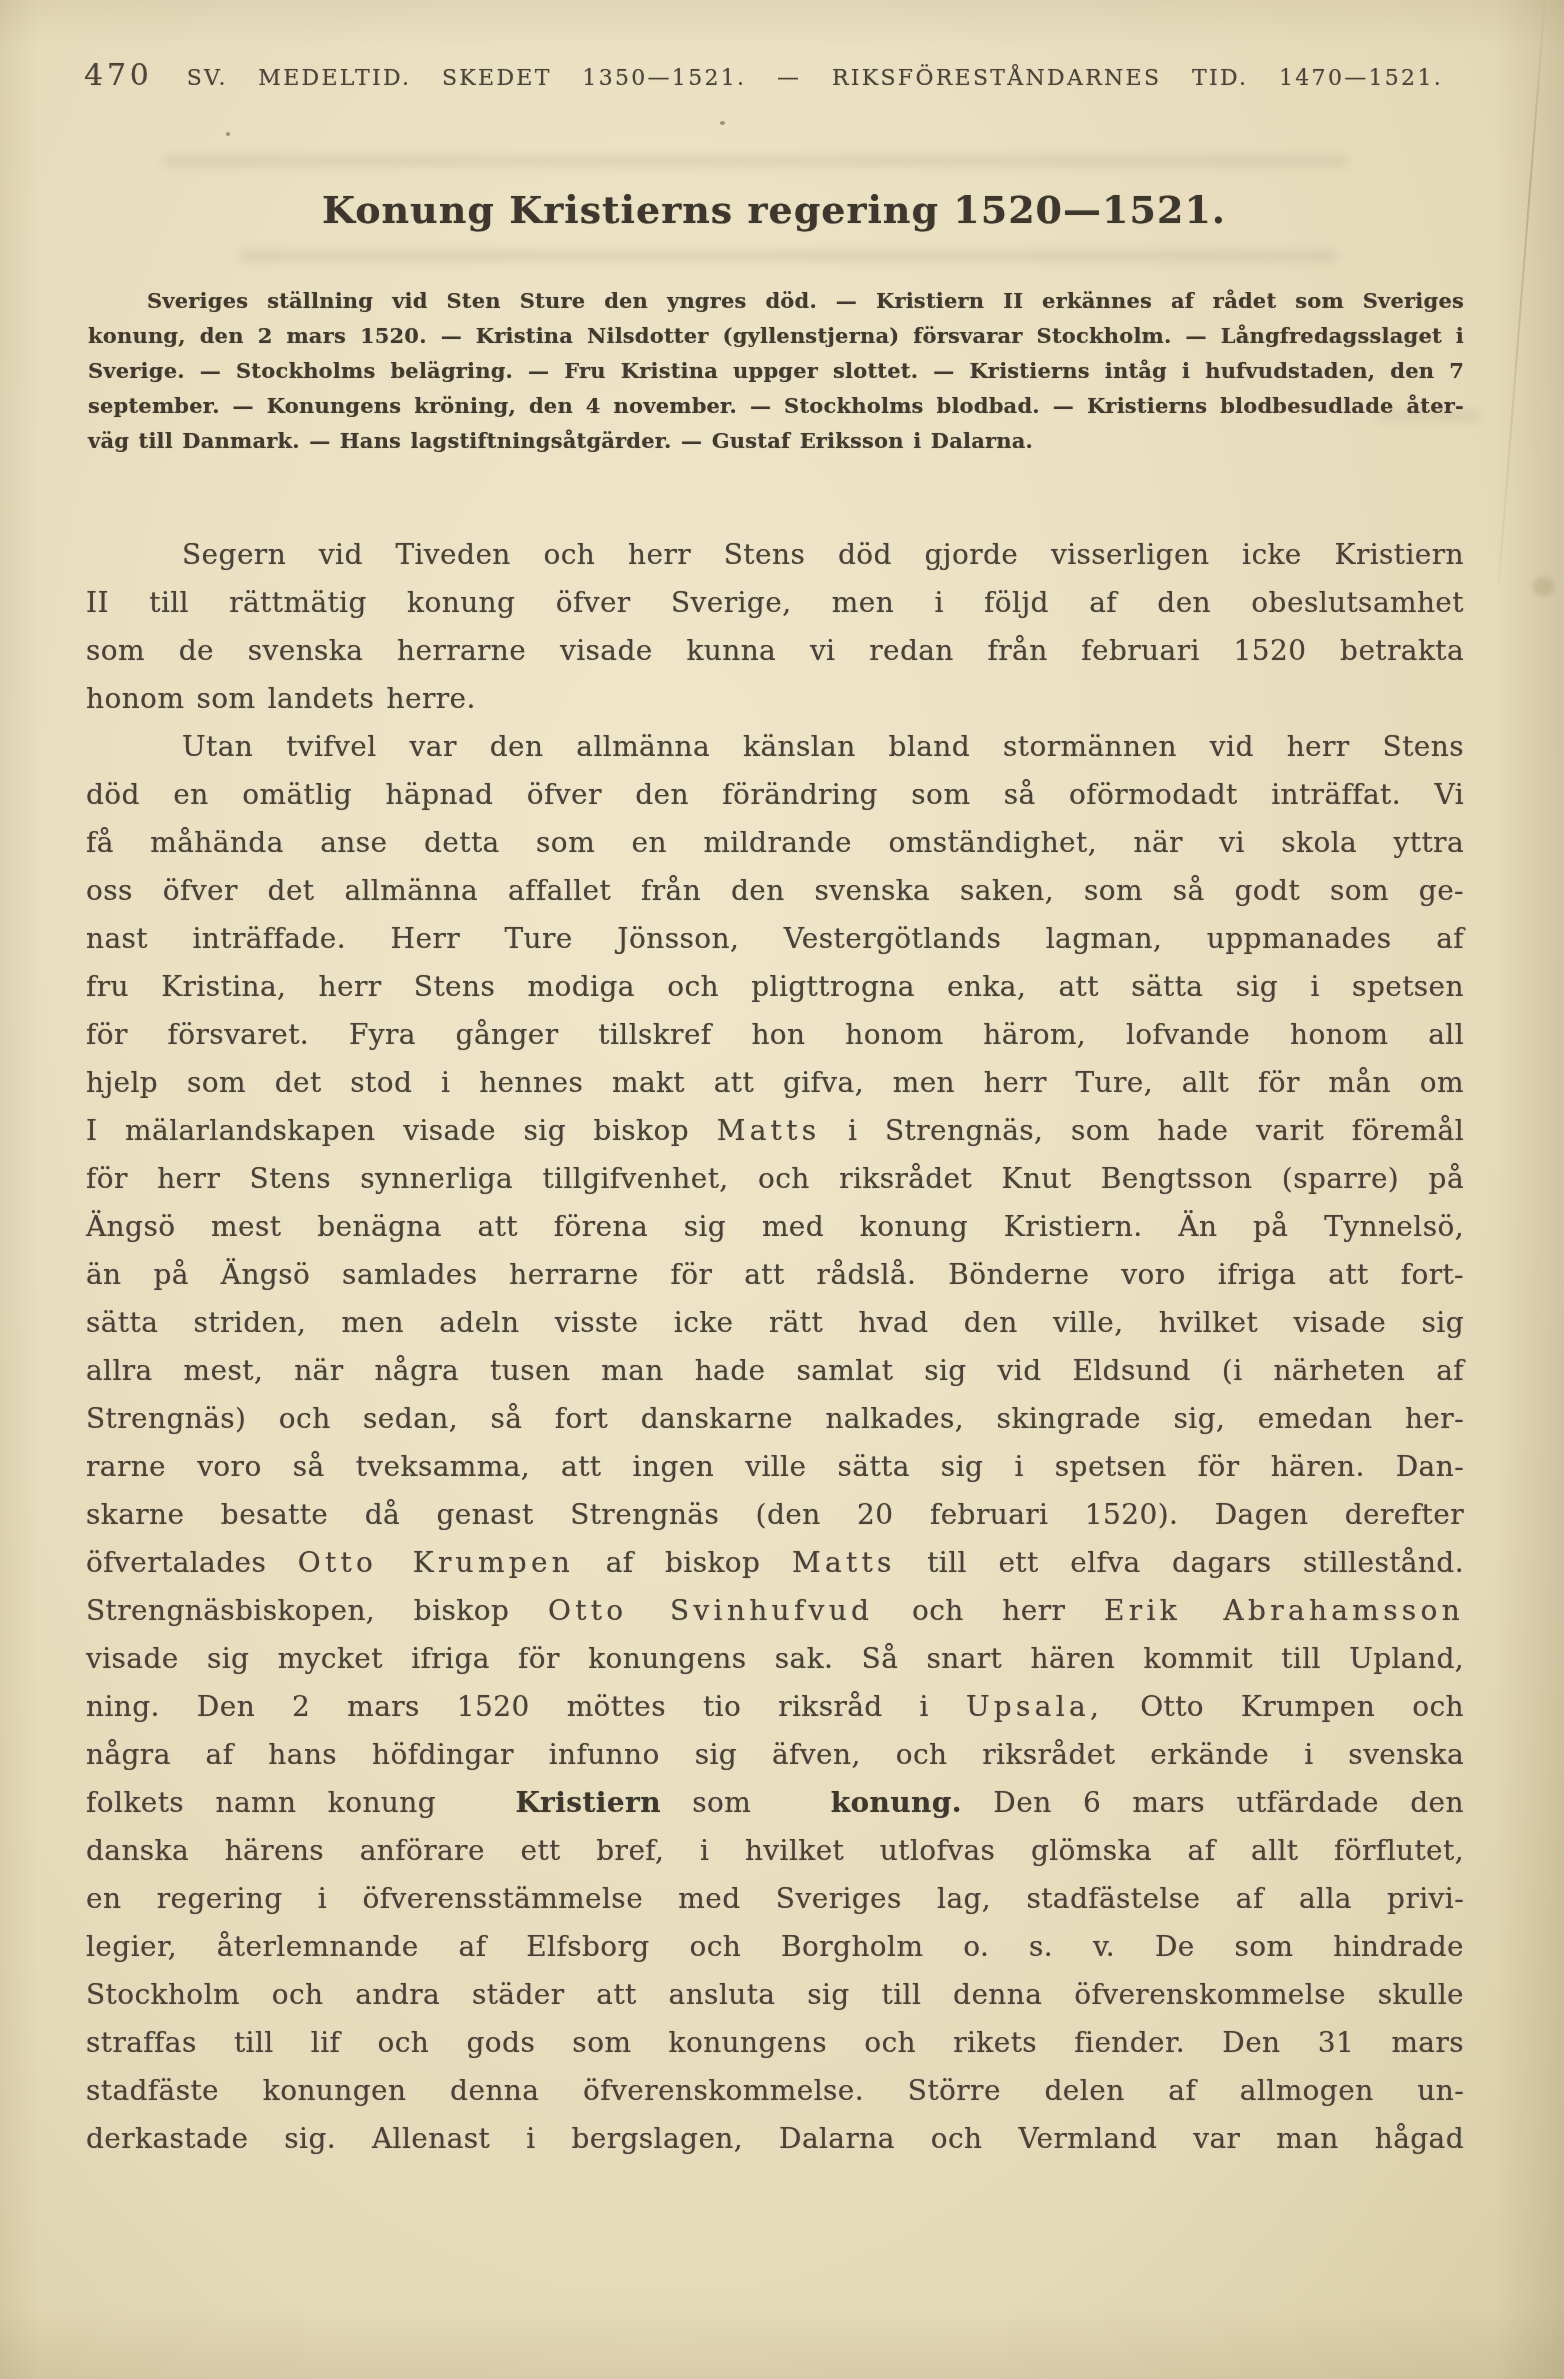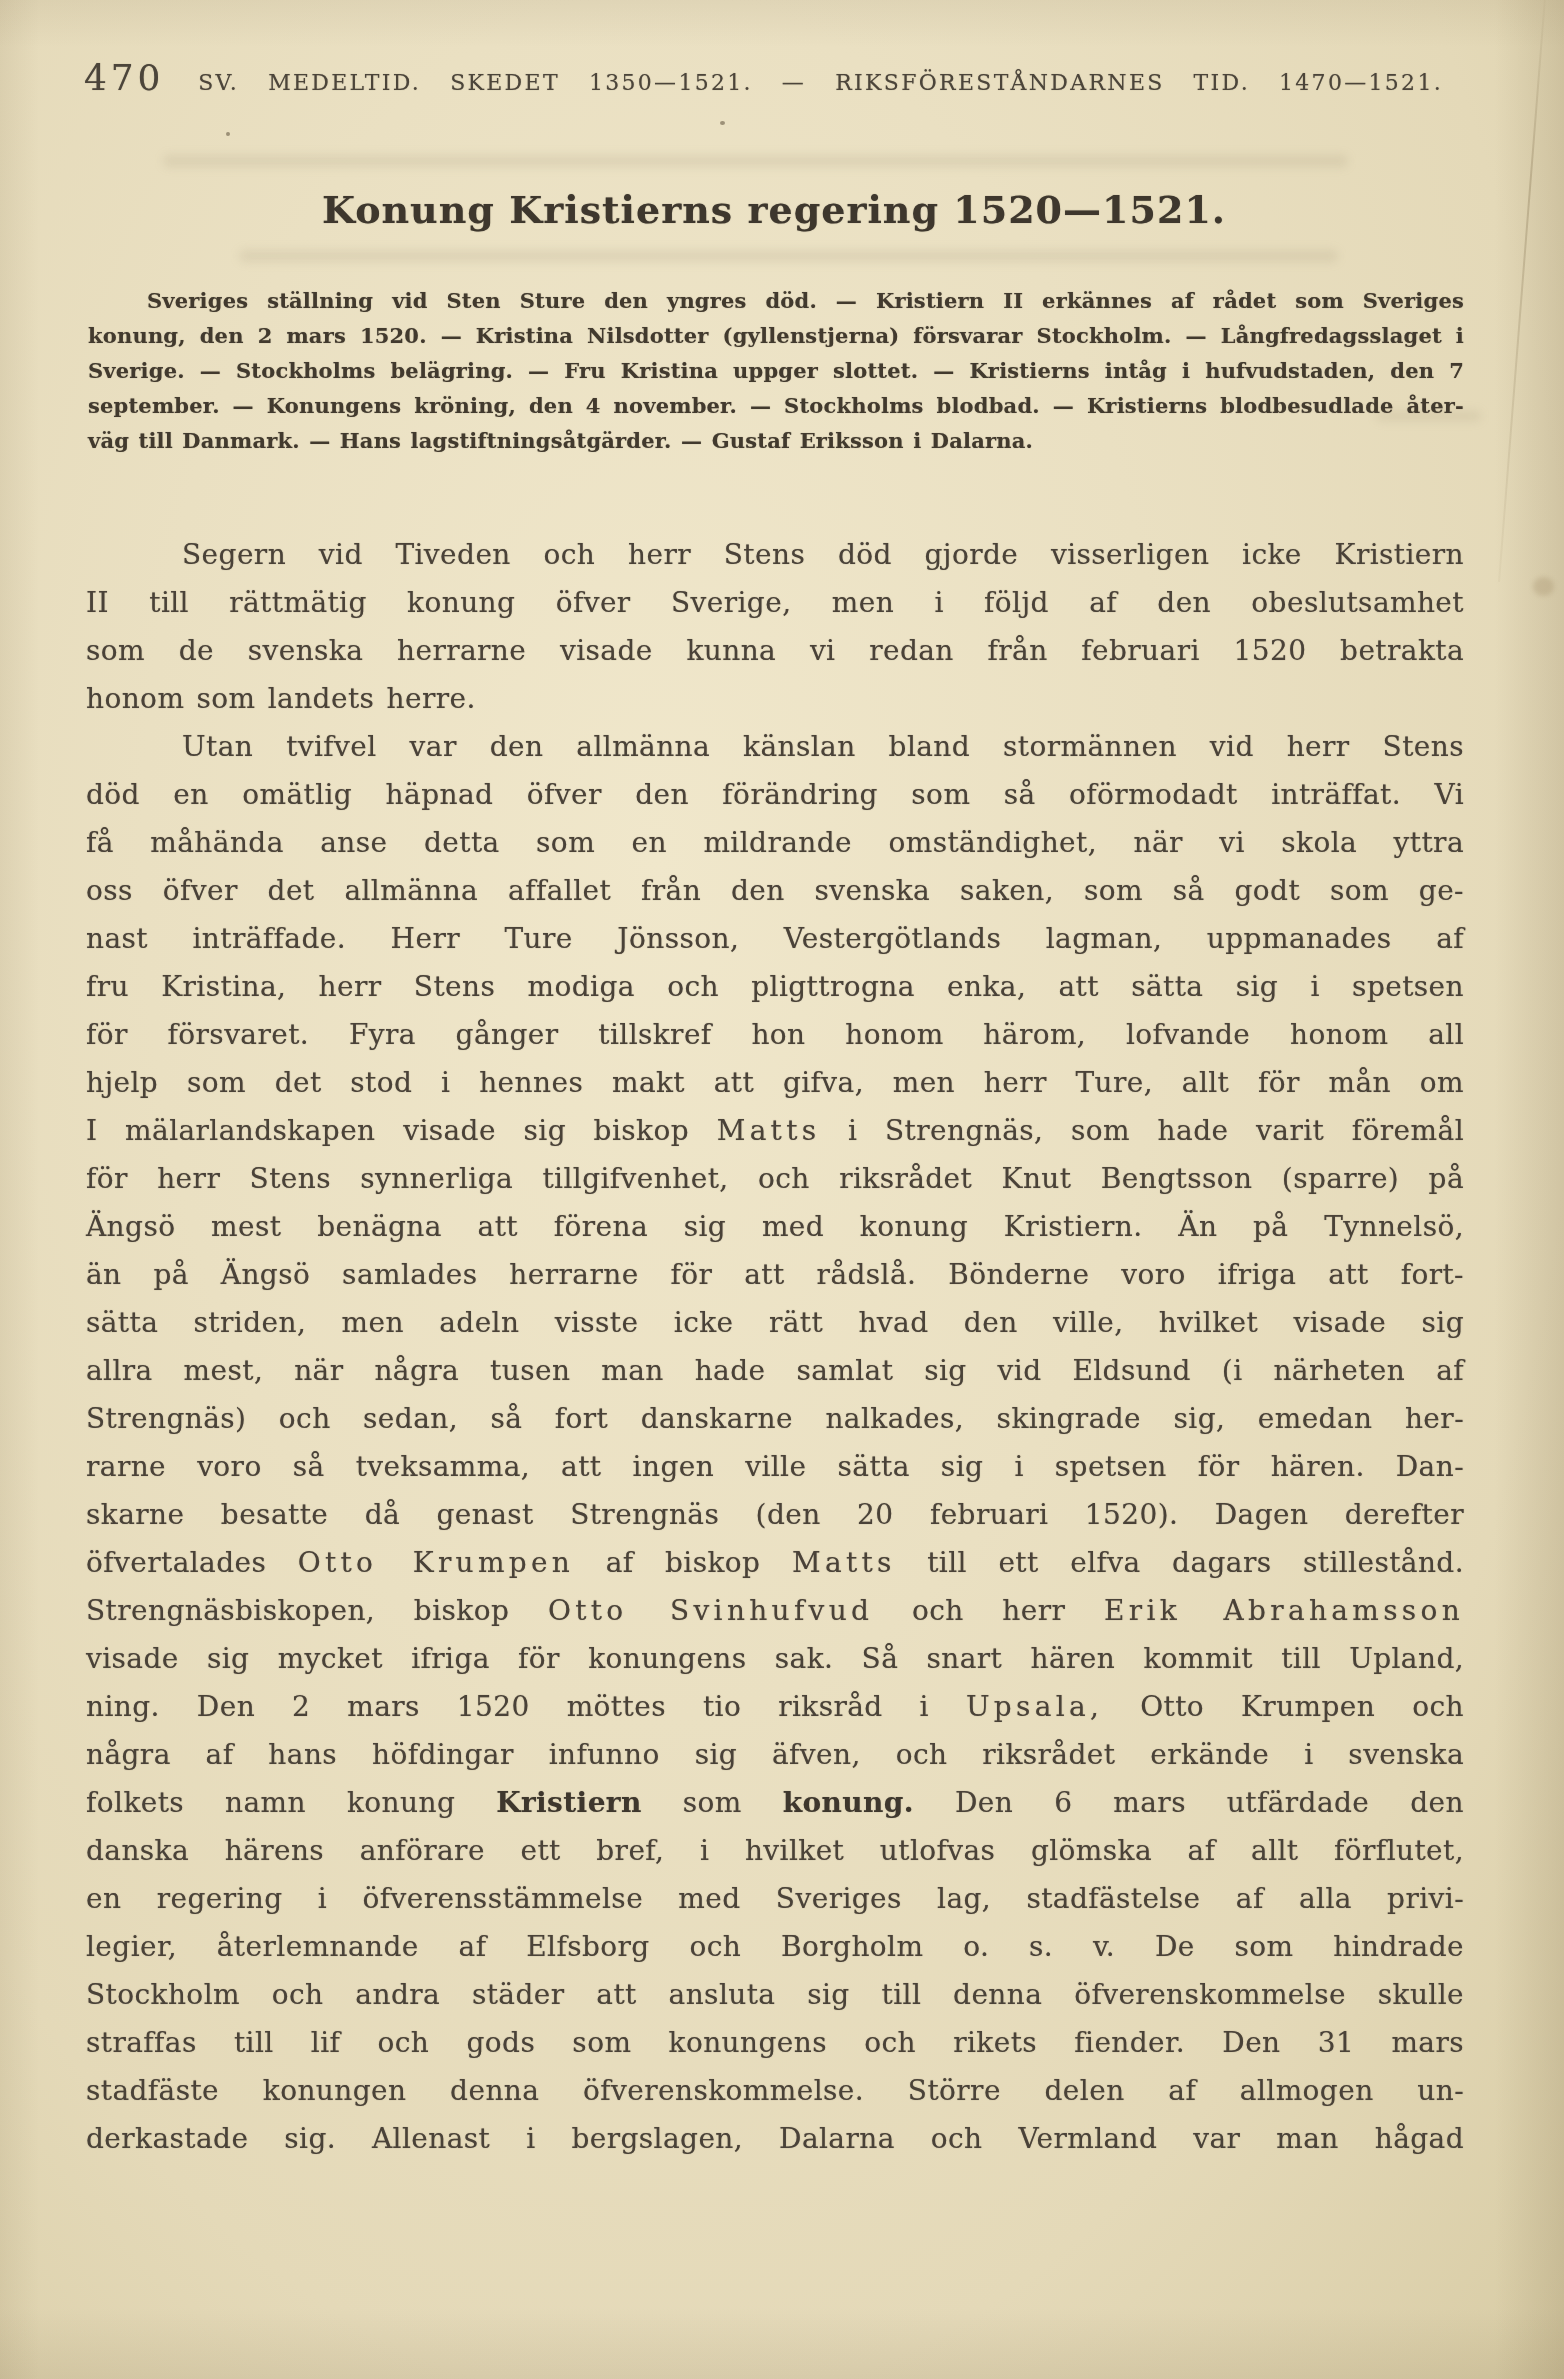--- a/index.html
+++ b/index.html
@@ -36,21 +36,21 @@
   .speck.s1{left:720px;top:121px;width:4.8px;height:3.8px;}
   .speck.s2{left:226px;top:132px;width:3.8px;height:3.8px;}
   .stain{position:absolute;left:1533px;top:577px;width:21px;height:19px;border-radius:50%;
     background:rgba(150,128,88,0.25);filter:blur(2.9px);z-index:2;}
 
   .running-head{
     position:absolute;left:84px;top:57px;width:1359px;z-index:6;
     display:flex;align-items:baseline;color:#4c453a;
     text-shadow:0 0 1px rgba(76,69,58,0.45);
   }
-  .pagenum{font-size:36px;letter-spacing:3.8px;white-space:nowrap;}
+  .pagenum{font-size:30px;letter-spacing:3.8px;white-space:nowrap;}
   .runtitle{
     flex:1;margin-left:34px;font-size:22px;letter-spacing:2.3px;word-spacing:3.8px;
     text-align:justify;text-align-last:justify;white-space:normal;
   }
 
   .chapter-title{
     position:absolute;left:86px;top:187px;width:1376px;margin:0;z-index:6;
     text-align:center;font-size:38px;font-weight:700;letter-spacing:1px;
     color:#3e372d;text-shadow:0 0 1px rgba(62,55,45,0.5);
   }
@@ -65,21 +65,21 @@
   .sline.flush{text-align-last:left;}
 
   .body-text{
     position:absolute;left:86px;top:531px;width:1378px;z-index:6;
     font-size:28px;line-height:48px;letter-spacing:0.4px;word-spacing:2.9px;
     color:#4a4238;text-shadow:0 0 1px rgba(74,66,56,0.5);
   }
   .bline{text-align:justify;text-align-last:justify;height:48px;white-space:normal;}
   .bline.indent{text-indent:96px;}
   .bline.flush{text-align-last:left;}
-  .seg-b{font-weight:700;color:#3e372d;}
+  .seg-b{font-weight:700;color:#3e372d;margin-left:48px;}
   .seg-sp{letter-spacing:4.3px;}
 </style>
 </head>
 <body>
 
 <div class="page">
 
   <div class="ghost g1"></div>
   <div class="ghost g2"></div>
   <div class="ghost g3"></div>

